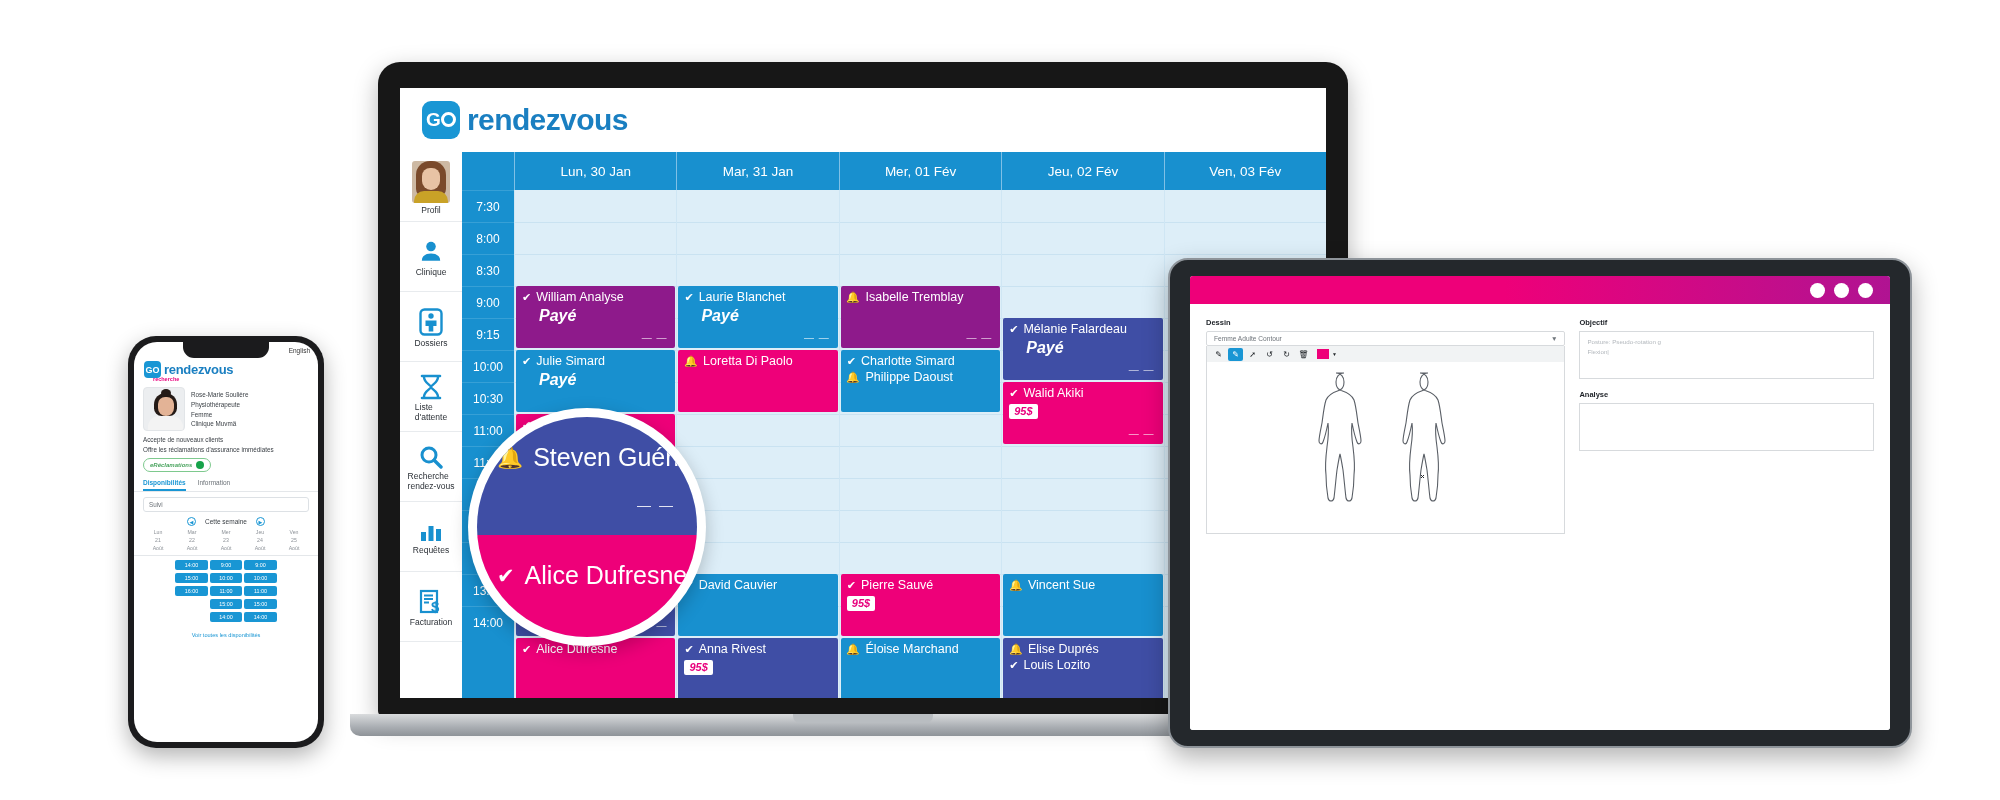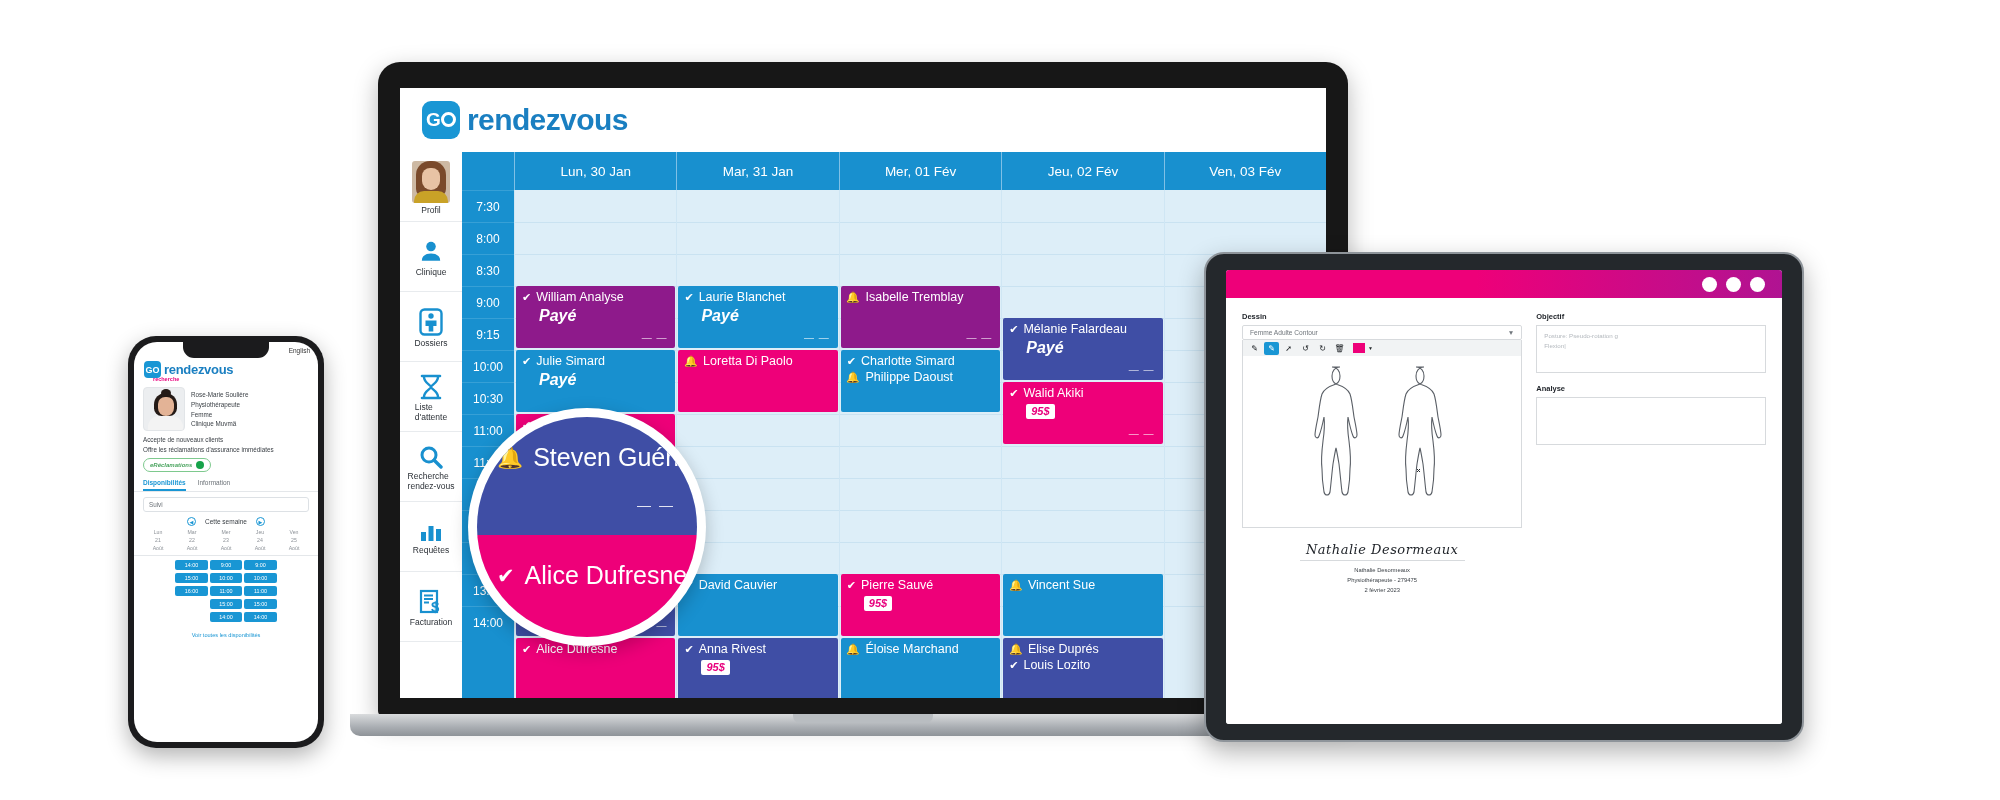--- a/index.html
+++ b/index.html
@@ -83,21 +83,21 @@
   .appt {
     position:absolute; left:1px; right:1px; border-radius:2px;
     color:#fff; padding:4px 6px 0 6px; font-size:12.5px; line-height:1.25;
     overflow:hidden;
   }
   .appt .nm { display:flex; align-items:flex-start; gap:5px; }
   .appt .ic { font-size:11px; line-height:1.3; flex:none; }
   .appt .sub { font-style:italic; font-weight:700; font-size:16px; margin-left:17px; }
   .appt .price {
     display:inline-block; background:#fff; color:#e8007d; font-weight:700;
-    font-size:11px; font-style:italic; padding:1px 5px; border-radius:2px; margin-left:17px; margin-top:2px;
+    font-size:11px; font-style:italic; padding:1px 5px; border-radius:2px; margin-top:2px;
   }
   .appt .dashes { position:absolute; right:8px; bottom:4px; color:rgba(255,255,255,.75); font-size:10px; letter-spacing:1px; }
 
   
   .phone { position:absolute; left:128px; top:336px; width:196px; height:412px; }
   .phone-bezel {
     position:absolute; inset:0; background:#1b1b1d; border-radius:28px;
     box-shadow:0 8px 22px rgba(0,0,0,.3);
   }
   .phone-screen {
@@ -136,21 +136,21 @@
   .ph-weeknav .arrow { width:9px;height:9px;border-radius:50%;border:1px solid #1996d4;color:#1996d4;font-size:5px;display:flex;align-items:center;justify-content:center; }
   .ph-weeknav .wk { font-size:6.5px; color:#3b4046; }
   .ph-days { display:flex; padding:0 7px; border-bottom:1px solid #e4e7ea; padding-bottom:3px;}
   .ph-day { flex:1; text-align:center; font-size:5.2px; color:#8d9298; line-height:1.5; }
   .ph-slots { display:flex; padding:4px 7px 0 7px; gap:2px; }
   .ph-slotcol { flex:1; display:flex; flex-direction:column; gap:3px; align-items:center; }
   .ph-slot { background:#1996d4; color:#fff; font-size:5.4px; border-radius:2px; padding:2px 0; width:100%; text-align:center; }
   .ph-link { text-align:center; font-size:5.6px; color:#1996d4; padding-top:10px; }
 
   
-  .tablet { position:absolute; left:1168px; top:252px; width:600px; height:490px;margin-left:36px; }
+  .tablet { position:absolute; left:1168px; top:258px; width:744px; height:490px; }
   .tb-bezel {
     position:absolute; inset:0; background:#24282c; border-radius:20px;
     box-shadow:0 10px 26px rgba(0,0,0,.3);
     border:2px solid #8e949a;
   }
   .tb-screen { position:absolute; left:22px; top:18px; right:22px; bottom:18px; background:#e9ebee; border-radius:3px; overflow:hidden; }
   .tb-topbar { height:28px; background:linear-gradient(90deg,#ee0079 0%,#ee0079 45%,#b01392 100%); display:flex; align-items:center; justify-content:flex-end; gap:9px; padding-right:17px; }
   .tb-dot { width:15px;height:15px;border-radius:50%;background:#fff; }
   .tb-page { background:#fff; height:calc(100% - 28px); display:flex; gap:14px; padding:14px 16px 0 16px; }
   .tb-left { flex:1.22; }
@@ -634,27 +634,20 @@
           <div class="tb-canvas">
             <svg width="66" height="158" viewBox="0 0 66 158">
               <path d="M33 4c-5 0-8 4-8 9 0 4 2 7 4 8-6 2-12 5-14 10-2 6-3 16-4 23-1 5-3 14-3 18 0 3 3 4 4 1 2-5 4-14 5-19 1 8 0 17-1 24-1 8-2 20-1 28 0 7 1 17 2 23 1 4 5 4 6 0 1-8 2-20 3-28 1-6 2-12 3-16 1 4 2 10 3 16 1 8 2 20 3 28 1 4 5 4 6 0 1-6 2-16 2-23 1-8 0-20-1-28-1-7-2-16-1-24 1 5 3 14 5 19 1 3 4 2 4-1 0-4-2-13-3-18-1-7-2-17-4-23-2-5-8-8-14-10 2-1 4-4 4-8 0-5-3-9-8-9z" fill="none" stroke="#5a5f66" stroke-width="1.1"></path>
             </svg>
             <svg width="66" height="158" viewBox="0 0 66 158">
               <path d="M33 4c-5 0-8 4-8 9 0 4 2 7 4 8-6 2-12 5-14 10-2 6-3 16-4 23-1 5-3 14-3 18 0 3 3 4 4 1 2-5 4-14 5-19 1 8 0 17-1 24-1 8-2 20-1 28 0 7 1 17 2 23 1 4 5 4 6 0 1-8 2-20 3-28 1-6 2-12 3-16 1 4 2 10 3 16 1 8 2 20 3 28 1 4 5 4 6 0 1-6 2-16 2-23 1-8 0-20-1-28-1-7-2-16-1-24 1 5 3 14 5 19 1 3 4 2 4-1 0-4-2-13-3-18-1-7-2-17-4-23-2-5-8-8-14-10 2-1 4-4 4-8 0-5-3-9-8-9z" fill="none" stroke="#5a5f66" stroke-width="1.1"></path>
               <path d="M26 106l3 3M29 106l-3 3" stroke="#2a2d31" stroke-width="1"></path>
             </svg>
           </div>
 
-          <div class="tb-sig">
-            <div class="script">Nathalie Desormeaux</div>
-            <div class="rule"></div>
-            <div class="meta">Nathalie Desormeaux</div>
-            <div class="meta">Physiothérapeute - 279475</div>
-            <div class="meta">2 février 2023</div>
-          </div>
         </div>
 
         <div class="tb-right">
           <div class="tb-field">
             <div class="tb-lbl">Objectif</div>
             <div class="tb-box" style="height:48px; white-space:pre-line">Posture: Pseudo-rotation g
 Flexion|</div>
           </div>
           <div class="tb-field">
             <div class="tb-lbl">Analyse</div>

